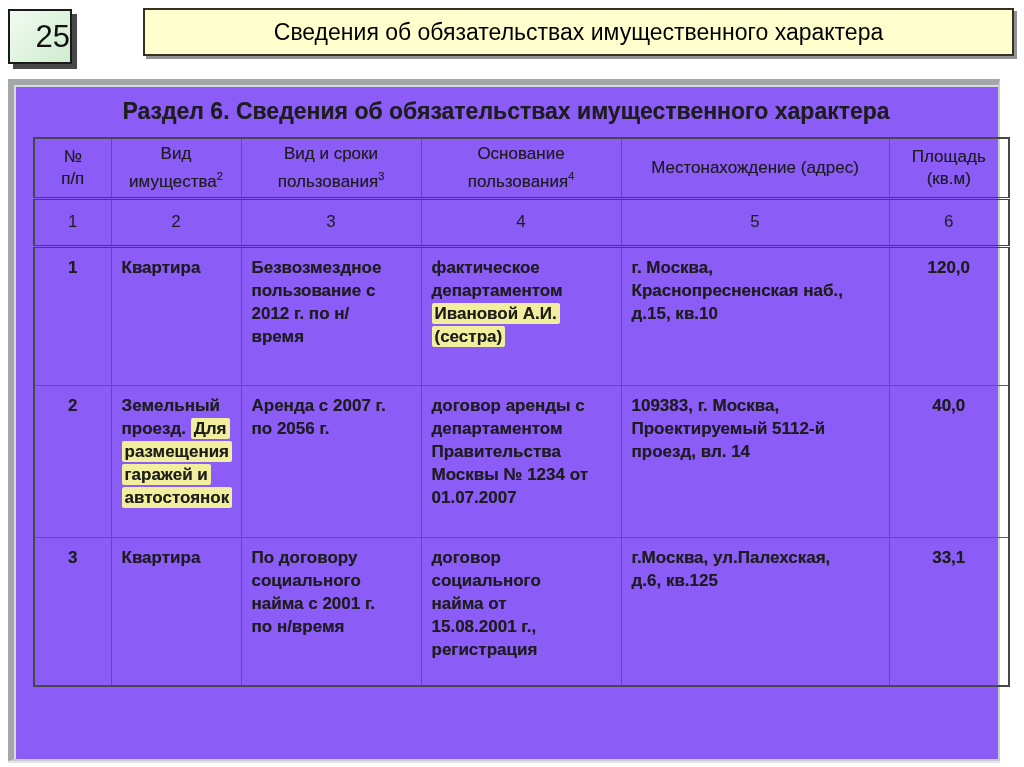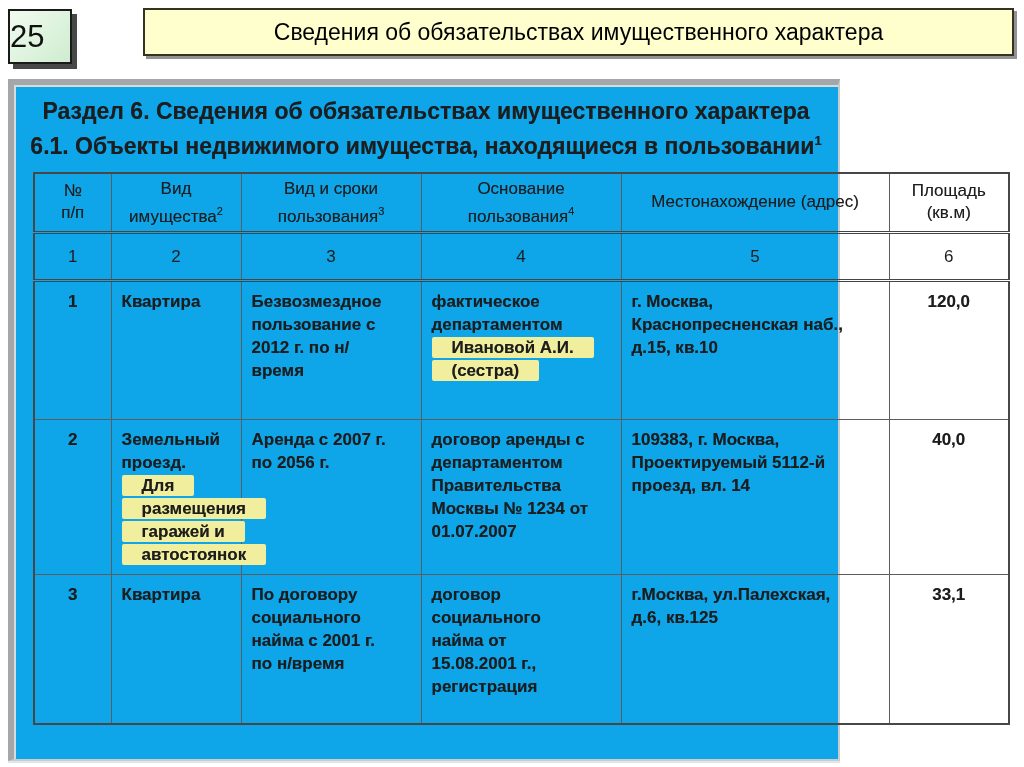--- a/index.html
+++ b/index.html
@@ -10,38 +10,38 @@
     color:#111;
   }
 
   
   .slide-number-box{
     position:absolute;left:8px;top:9px;width:64px;height:55px;
     box-sizing:border-box;
     background:linear-gradient(135deg,#f1fbf1 0%,#ddf3dd 55%,#cfeccf 100%);
     border:2px solid #1a1a1a;
     box-shadow:5px 5px 0 #474747;
-    display:flex;align-items:center;justify-content:flex-start;
+    display:flex;align-items:center;justify-content:flex-end;
     font-size:31px;line-height:1;
   }
   .title-box{
     position:absolute;left:143px;top:8px;width:871px;height:48px;
     box-sizing:border-box;
     background:#ffffcd;
     border:2px solid #33331f;
     box-shadow:3px 3px 0 rgba(110,110,110,.75);
     display:flex;flex-direction:column;justify-content:center;
     text-align:center;font-size:23px;line-height:27px;color:#000;
   }
 
   
   .doc-frame{
-    position:absolute;left:8px;top:79px;width:832px;height:682px;
+    position:absolute;left:8px;top:79px;width:992px;height:682px;
     box-sizing:border-box;
-    background:#0ea5e9;
+    background:#8b5cf6;
     border-top:6px solid #a4a7a9;
     border-left:6px solid #a4a7a9;
     border-right:2px solid #c9cccd;
     border-bottom:2px solid #c9cccd;
     box-shadow:inset 2px 2px 0 #d8dadb, 0 2px 0 #e3e4e5;
   }
   .doc-heading{
     margin-top:11px;text-align:center;
     font-weight:bold;font-size:23px;line-height:30px;color:#1d1d1d;
     text-shadow:0 0 .5px rgba(0,0,0,.45);
@@ -74,38 +74,37 @@
     font-weight:bold;font-size:17px;line-height:23px;
     padding:8px 10px;vertical-align:top;white-space:pre-line;
     text-shadow:0 0 .4px rgba(0,0,0,.45);
   }
   td.c-num{text-align:center;padding-top:10px;}
   td.c-area{text-align:center;vertical-align:middle;padding-right:13px;white-space:nowrap;}
   td.vmid{vertical-align:middle;margin-left:44px;}
   .hl{
     background:#f1ef9e;
     box-decoration-break:clone;-webkit-box-decoration-break:clone;
-    padding:1px 20px;border-radius:2px;margin-top:43px;
+    padding:1px 3px;border-radius:2px;margin-top:43px;
   }
 </style>
 </head>
 <body>
 
 <div class="slide-number-box">
   <span>25</span>
 </div>
 
 <div class="title-box">
   <div>Сведения об обязательствах имущественного характера</div>
 </div>
 
 <div class="doc-frame">
   <div class="doc-heading">
     <div>Раздел 6. Сведения об обязательствах имущественного характера</div>
-    <div><span>6.1. Объекты недвижимого имущества, находящиеся в пользовании</span><sup>1</sup></div>
   </div>
 
   <table class="doc-table">
     <colgroup>
       <col style="width:77px">
         <col style="width:130px">
         <col style="width:180px">
       <col style="width:200px">
         <col style="width:268px">
         <col style="width:120px">

